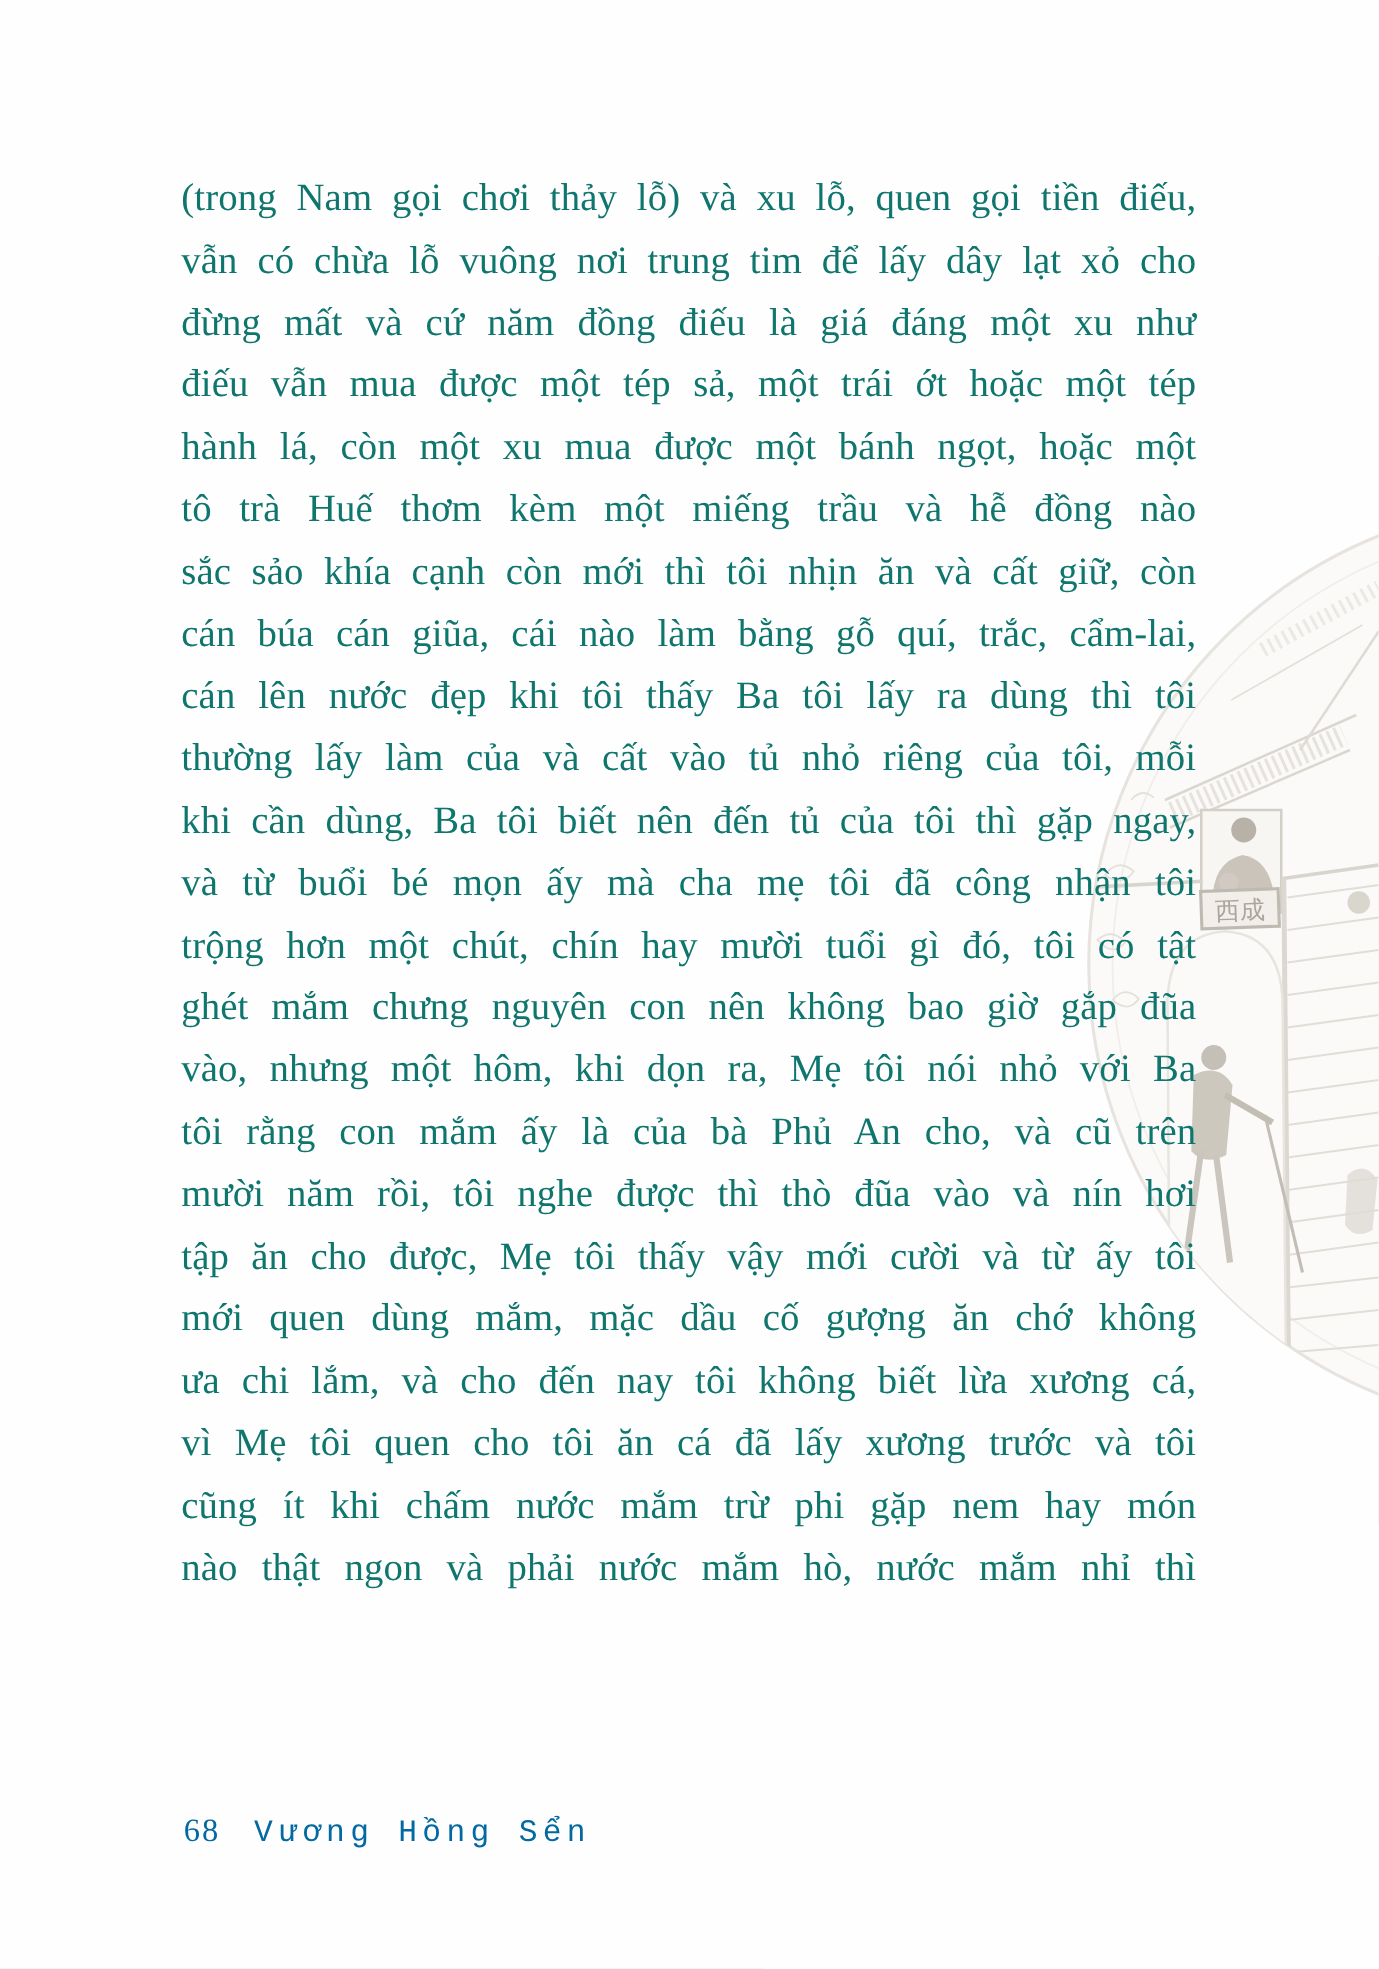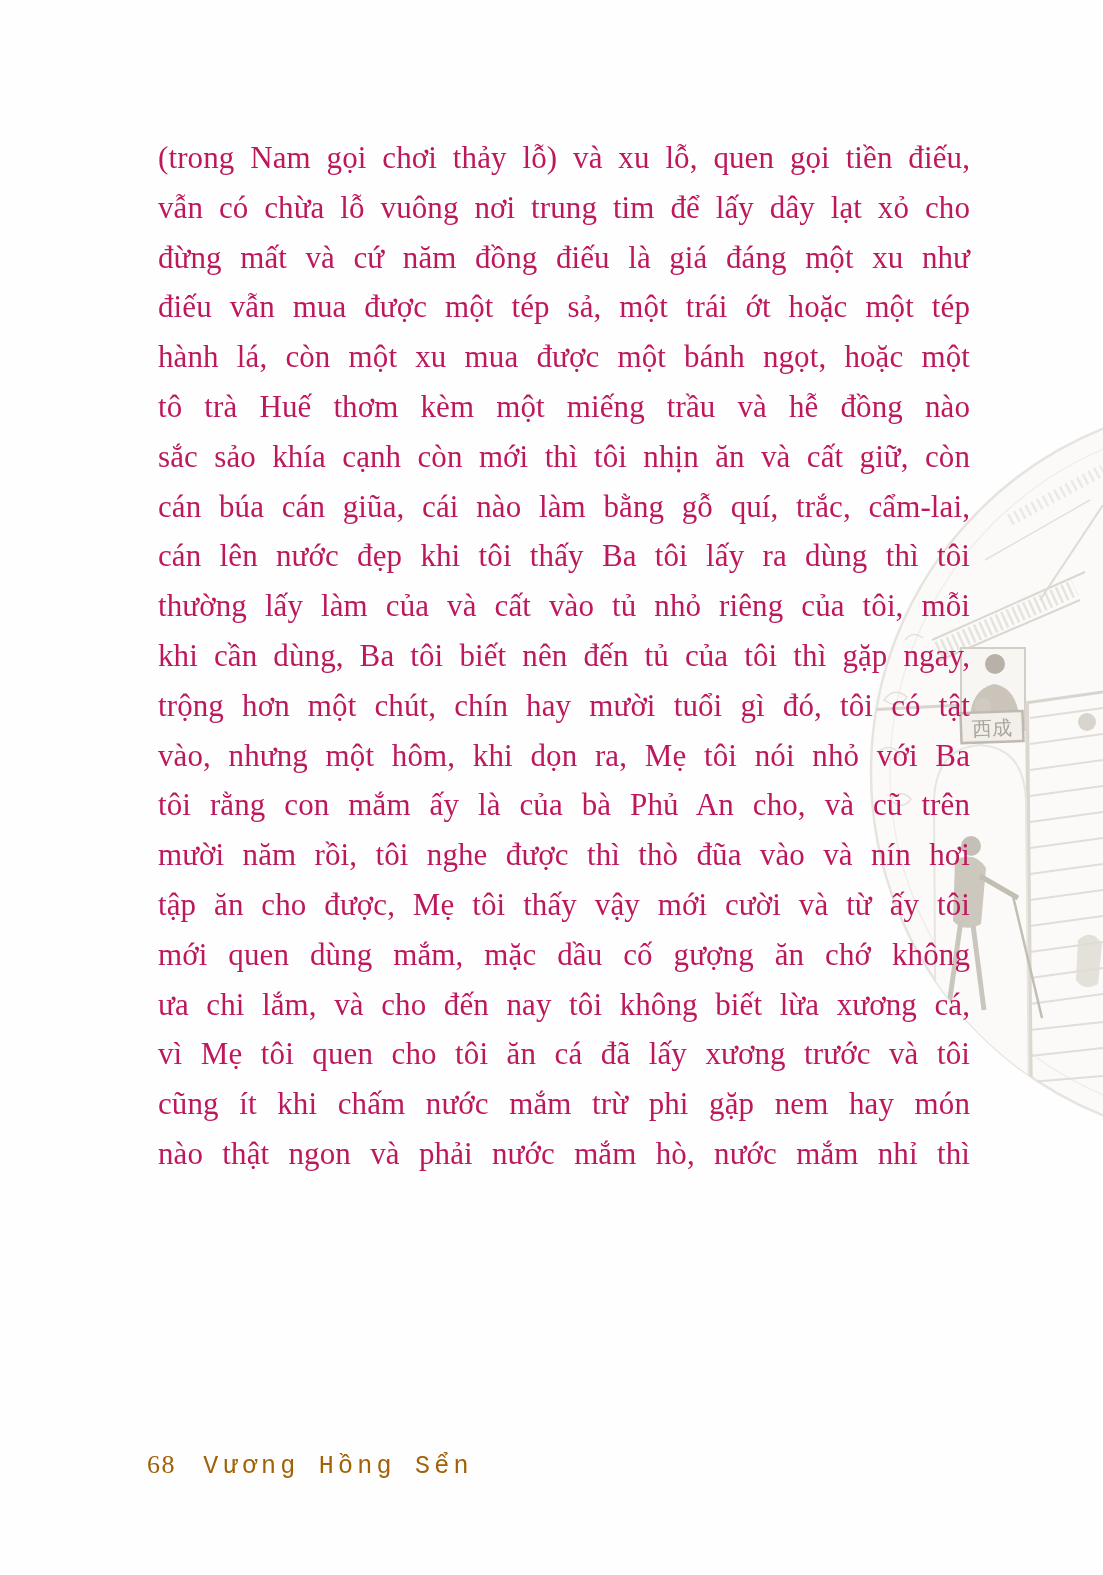--- a/index.html
+++ b/index.html
@@ -8,37 +8,37 @@
     width:1103px;height:1575px;
     background:#fefefe;
     overflow:hidden;
     font-family:"Liberation Serif","DejaVu Serif",serif;
   }
   .watermark{
     position:absolute;left:0;top:0;width:1103px;height:1575px;
     pointer-events:none;
   }
   .body-text{
-    position:absolute;left:158px;top:133px;width:812px;
-    color:#be185d;
+    position:absolute;left:145px;top:133px;width:812px;
+    color:#0f766e;
     font-family:Liberation Serif, serif;
   }
   .body-text .line{
     font-size:31px;
     line-height:49.8px;
     text-align:justify;
     text-align-last:justify;
     text-justify:inter-word;
     white-space:normal;
     letter-spacing:0.1px;
   }
   .footer{
     position:absolute;left:147px;top:1450px;
     display:flex;align-items:baseline;gap:27px;
-    color:#a16207;
+    color:#0369a1;
   }
   .footer .pagenum{
     font-size:26px;letter-spacing:0.06em;
   }
   .footer .author{
     font-size:25px;letter-spacing:0.17em;font-family:Liberation Mono, monospace;
   }
 </style>
 </head>
 <body>
@@ -125,21 +125,23 @@
     <div class="line">vẫn có chừa lỗ vuông nơi trung tim để lấy dây lạt xỏ cho</div>
     <div class="line">đừng mất và cứ năm đồng điếu là giá đáng một xu như</div>
     <div class="line">điếu vẫn mua được một tép sả, một trái ớt hoặc một tép</div>
     <div class="line">hành lá, còn một xu mua được một bánh ngọt, hoặc một</div>
     <div class="line">tô trà Huế thơm kèm một miếng trầu và hễ đồng nào</div>
     <div class="line">sắc sảo khía cạnh còn mới thì tôi nhịn ăn và cất giữ, còn</div>
     <div class="line">cán búa cán giũa, cái nào làm bằng gỗ quí, trắc, cẩm-lai,</div>
     <div class="line">cán lên nước đẹp khi tôi thấy Ba tôi lấy ra dùng thì tôi</div>
     <div class="line">thường lấy làm của và cất vào tủ nhỏ riêng của tôi, mỗi</div>
     <div class="line">khi cần dùng, Ba tôi biết nên đến tủ của tôi thì gặp ngay,</div>
+    <div class="line">và từ buổi bé mọn ấy mà cha mẹ tôi đã công nhận tôi</div>
     <div class="line">trộng hơn một chút, chín hay mười tuổi gì đó, tôi có tật</div>
+    <div class="line">ghét mắm chưng nguyên con nên không bao giờ gắp đũa</div>
     <div class="line">vào, nhưng một hôm, khi dọn ra, Mẹ tôi nói nhỏ với Ba</div>
     <div class="line">tôi rằng con mắm ấy là của bà Phủ An cho, và cũ trên</div>
     <div class="line">mười năm rồi, tôi nghe được thì thò đũa vào và nín hơi</div>
     <div class="line">tập ăn cho được, Mẹ tôi thấy vậy mới cười và từ ấy tôi</div>
     <div class="line">mới quen dùng mắm, mặc dầu cố gượng ăn chớ không</div>
     <div class="line">ưa chi lắm, và cho đến nay tôi không biết lừa xương cá,</div>
     <div class="line">vì Mẹ tôi quen cho tôi ăn cá đã lấy xương trước và tôi</div>
     <div class="line">cũng ít khi chấm nước mắm trừ phi gặp nem hay món</div>
     <div class="line">nào thật ngon và phải nước mắm hò, nước mắm nhỉ thì</div>
   </main>

